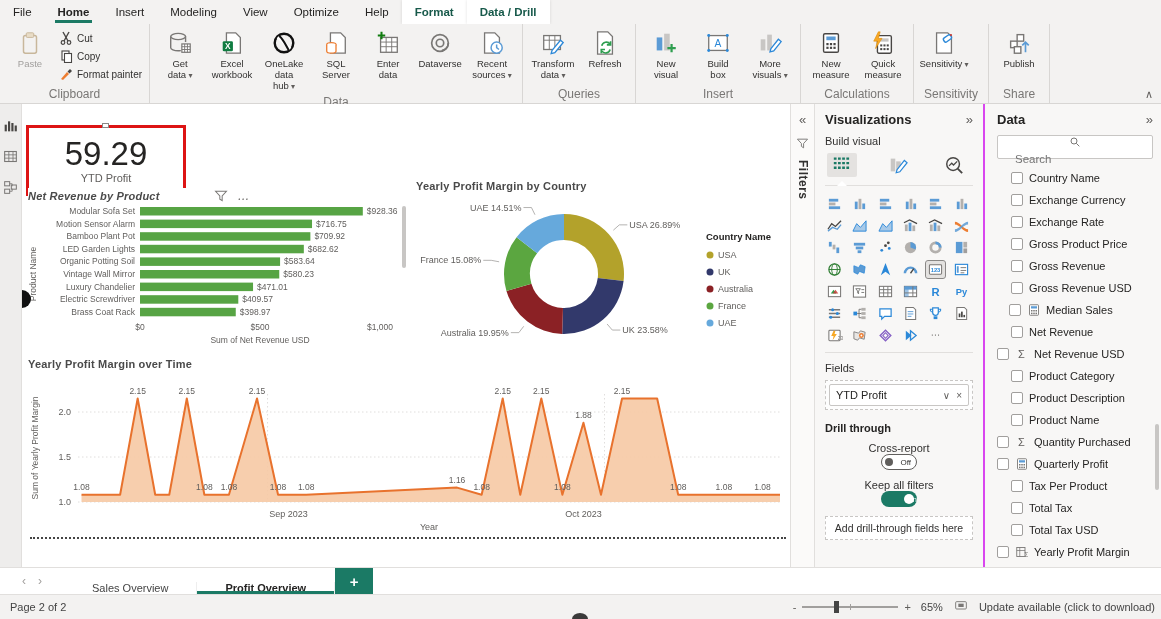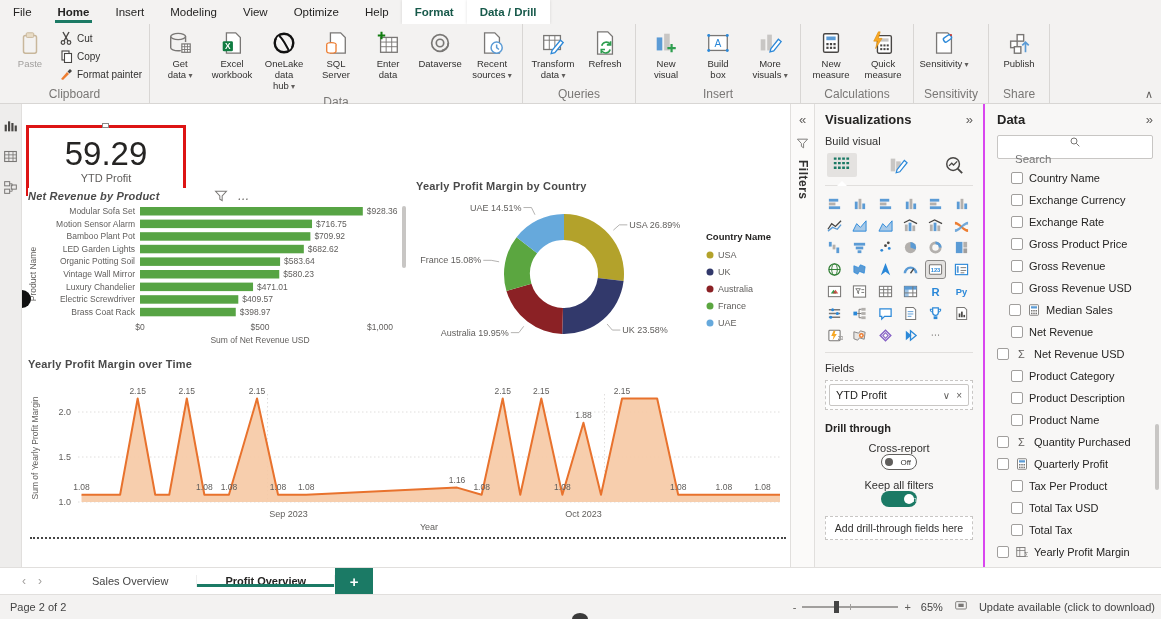--- a/index.html
+++ b/index.html
@@ -1012,25 +1012,25 @@
               </svg>
             </span>
             <span class="fname">Quarterly Profit</span>
           </div>
           <div class="frow">
             <span class="cbx"></span>
             <span class="fname">Tax Per Product</span>
           </div>
           <div class="frow">
             <span class="cbx"></span>
+            <span class="fname">Total Tax</span>
+          </div>
+          <div class="frow">
+            <span class="cbx"></span>
             <span class="fname">Total Tax USD</span>
-          </div>
-          <div class="frow">
-            <span class="cbx"></span>
-            <span class="fname">Total Tax</span>
           </div>
           <div class="frow" style="padding-left: 0px;">
             <span class="cbx"></span>
             <span class="ficon">
               <svg viewBox="0 0 16 16" xmlns="http://www.w3.org/2000/svg">
                 <rect x="1" y="2" width="11" height="12" fill="none" stroke="#797775" stroke-width="1.2"></rect>
                 <path d="M1 6 h11 M5 2 v12" stroke="#797775" stroke-width="1"></path>
                 <text x="11" y="14" font-size="9" fill="#797775">Σ</text>
               </svg>
             </span>
@@ -1058,21 +1058,21 @@
       <div class="data-scroll"></div>
     </div>
 
   </div>
 
   <div class="pagebar">
     <div class="pnav">
       <span>‹</span>
       <span>›</span>
     </div>
-    <div id="pageTabs" style="display:flex;align-items:center;">
+    <div id="pageTabs" style="display:flex;align-items:flex-end;">
         <div class="ptab">Sales Overview</div>
         <div class="ptab active">Profit Overview</div>
       </div>
     <div class="ptab-add">+</div>
   </div>
 
   <div class="statusbar">
     <span class="sb-left">Page 2 of 2</span>
     <div class="sb-right">
       <div class="zoomctl">

